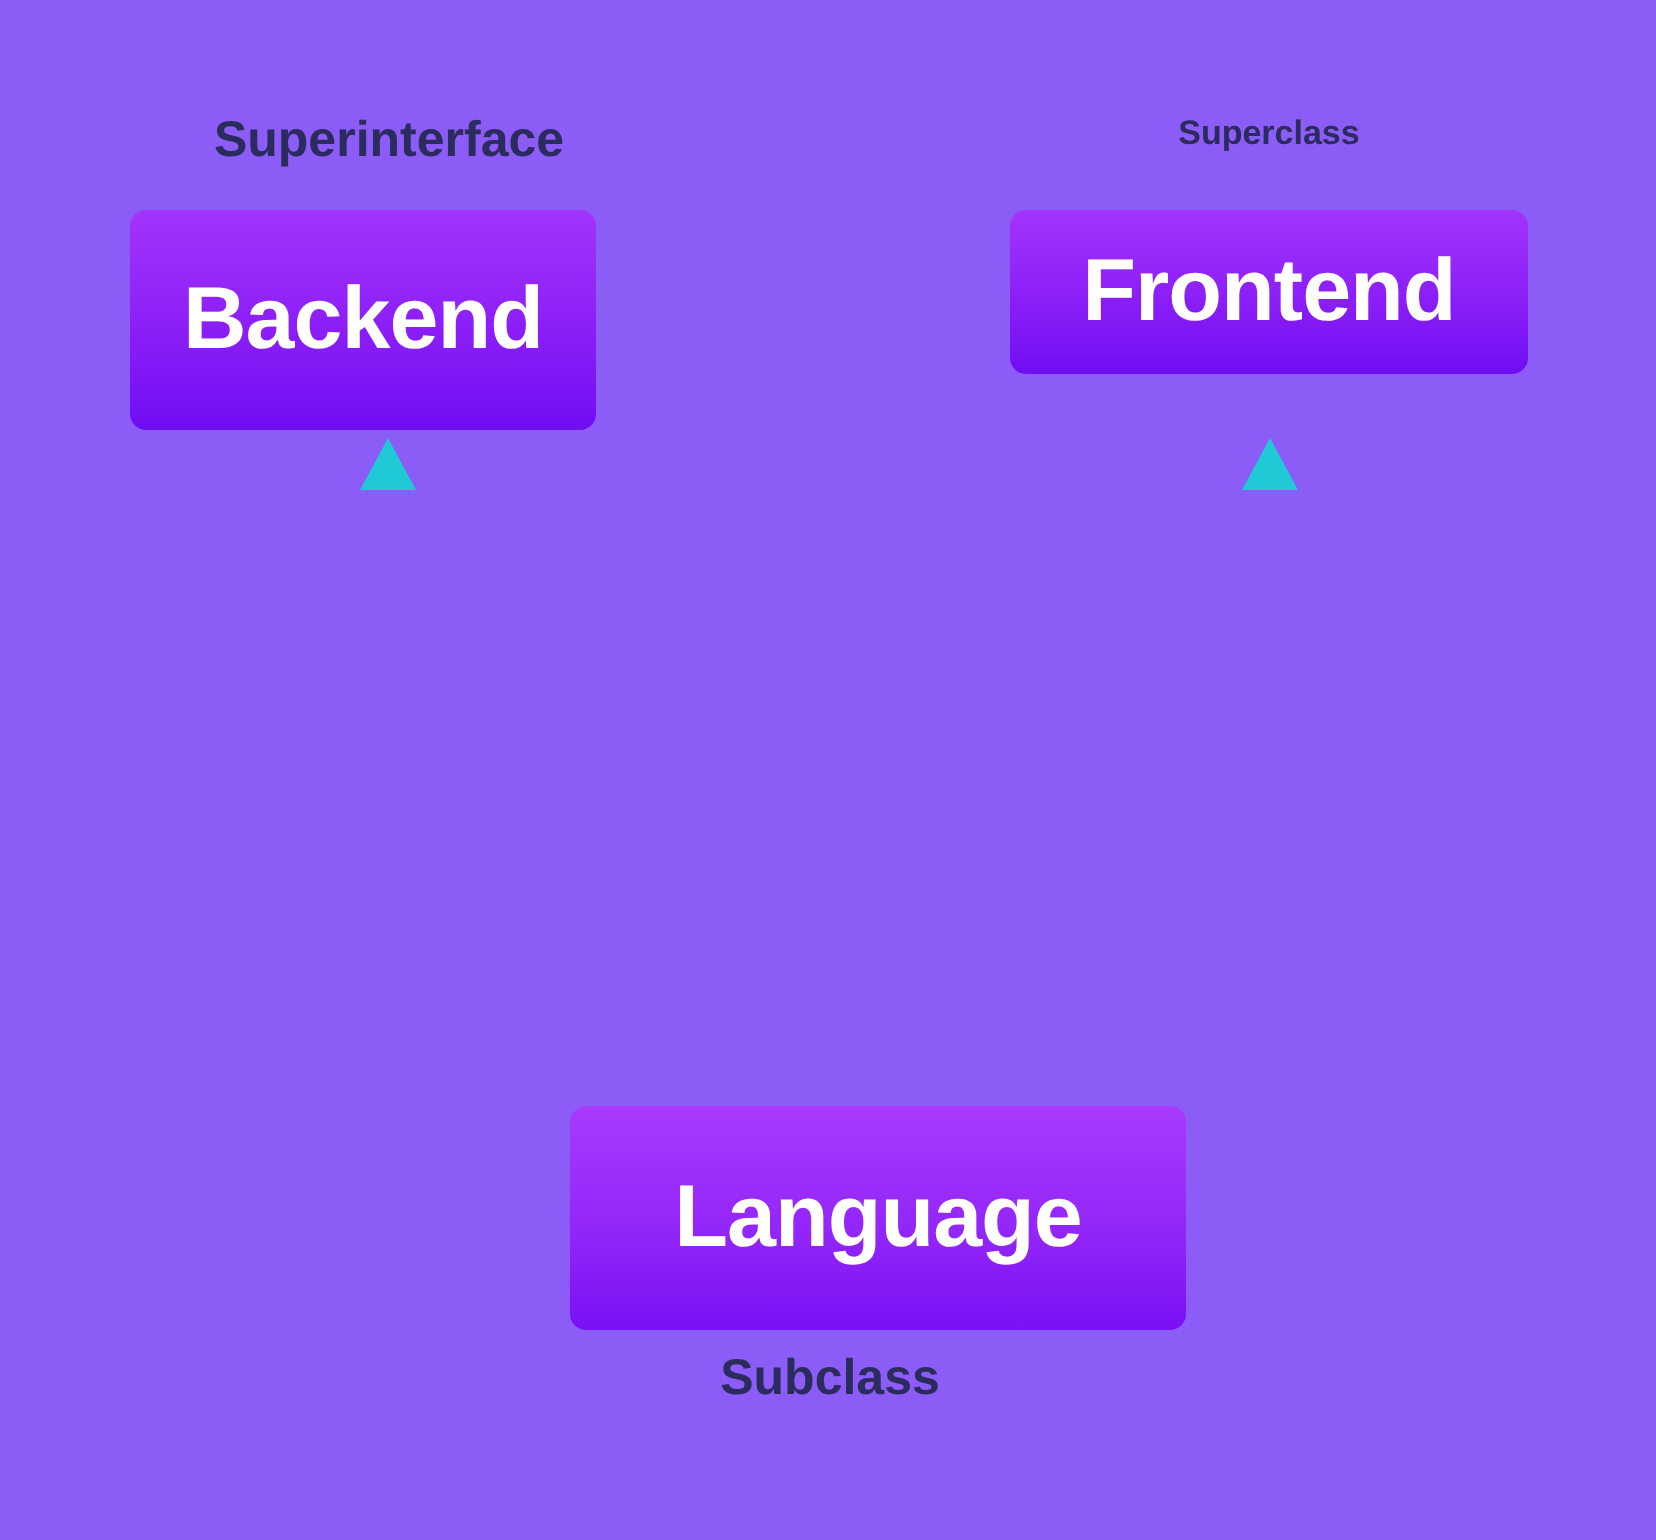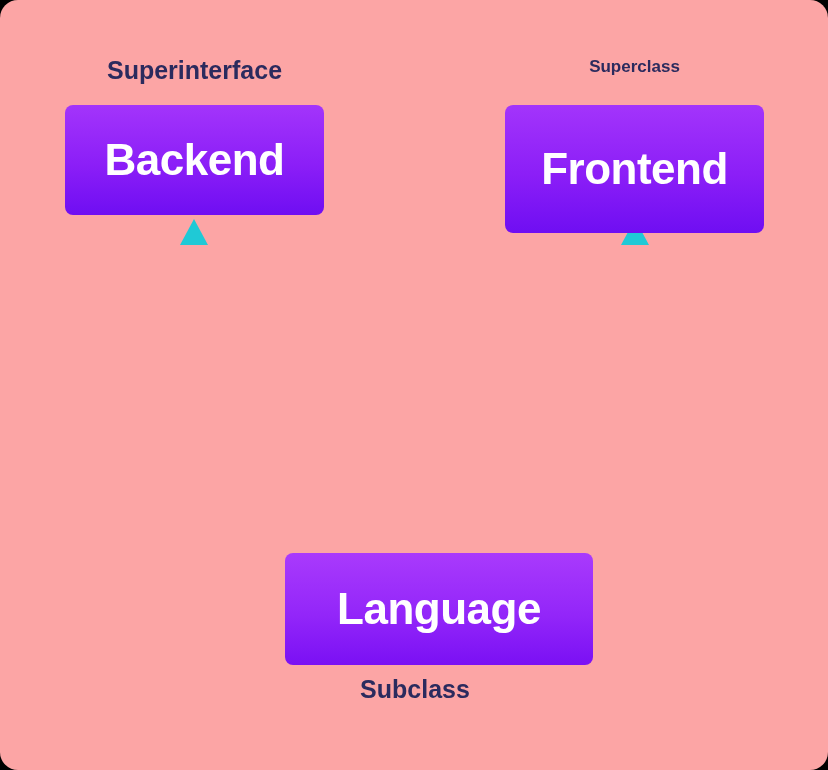--- a/index.html
+++ b/index.html
@@ -14,22 +14,21 @@
     overflow: hidden;
     position: relative;
   }
 
   #diagram-root {
     position: absolute;
     left: 0;
     top: 0;
     width: 828px;
     height: 770px;
-    background: #fca5a5;
-    border-radius: 18px;
+    background: #8b5cf6;
   }
 
   .connector-layer {
     position: absolute;
     left: 0;
     top: 0;
     width: 828px;
     height: 770px;
     pointer-events: none;
   }
@@ -57,31 +56,31 @@
     font-weight: 700;
     white-space: nowrap;
     line-height: 1;
     text-align: center;
   }
 
   
   #node-backend {
     left: 65px;
     top: 105px;
-    width: 259px;
+    width: 233px;
     height: 110px;
     background: linear-gradient(180deg, #a334fb 0%, #8b1ef7 55%, #6f0ef2 100%);
   }
   #node-backend .node-label { font-size: 44px; }
 
   #node-frontend {
     left: 505px;
     top: 105px;
     width: 259px;
-    height: 128px;
+    height: 82px;
     background: linear-gradient(180deg, #a334fb 0%, #8b1ef7 55%, #6f0ef2 100%);
   }
   #node-frontend .node-label { font-size: 44px; }
 
   #node-language {
     left: 285px;
     top: 553px;
     width: 308px;
     height: 112px;
     background: linear-gradient(180deg, #a93afc 0%, #9326f9 55%, #7a10f4 100%);

